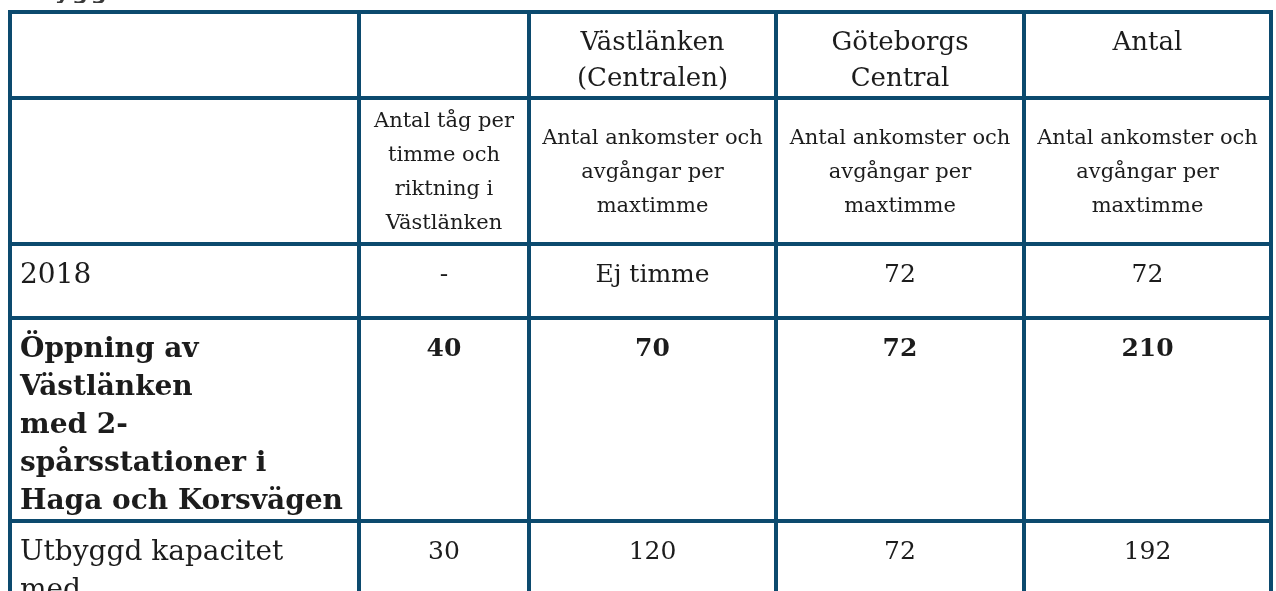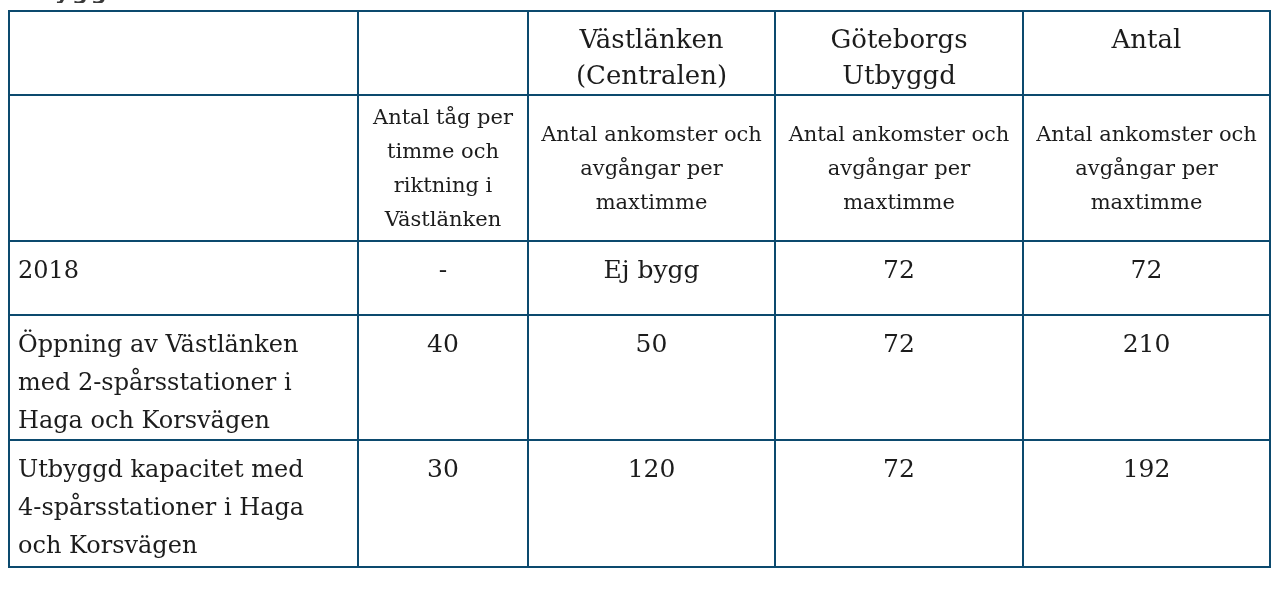--- a/index.html
+++ b/index.html
@@ -37,49 +37,49 @@
 
   table.main {
     position: absolute;
     left: 8px;
     top: 10px;
     border-collapse: collapse;
     table-layout: fixed;
     width: 1261px;
   }
   td {
-    border: 2px solid #0c4a6e;
+    border: 4px solid #0c4a6e;
     overflow: hidden;
     box-sizing: border-box;
   }
 
   tr.row-h1  { height: 79px; }
   tr.row-h2  { height: 146px; margin-top: 30px; }
   tr.row-d1  { height: 74px; }
-  tr.row-d2  { height: 121px; }
+  tr.row-d2  { height: 121px; font-weight: bold; }
   tr.row-d3  { height: 127px; }
 
   td.top-head {
     font-size: 26px;
     line-height: 36px;
     text-align: center;
     vertical-align: top;
     padding-top: 9px;
     white-space: pre-line;
   }
   td.sub-head {
     font-size: 21px;
     line-height: 34px;
     text-align: center;
     vertical-align: middle;
     white-space: pre-line;
     padding: 2px 4px;
   }
   td.row-label {
-    font-size: 24px;
+    font-size: 28px;
     line-height: 38px;
     text-align: left;
     vertical-align: top;
     padding: 9px 6px 0 8px;
     white-space: pre-line;
   }
   td.val {
     font-size: 25px;
     line-height: 38px;
     text-align: center;
@@ -103,21 +103,21 @@
     <col style="width:247px">
   </colgroup>
 
   <tbody>
       <tr class="row-h1">
     <td class="top-head"></td>
     <td class="top-head"></td>
     <td class="top-head">Västlänken
 (Centralen)</td>
     <td class="top-head">Göteborgs
-Utbyggd</td>
+Central</td>
     <td class="top-head">Antal</td>
   </tr>
 
   <tr class="row-h2">
     <td class="sub-head"></td>
     <td class="sub-head">Antal tåg per
 timme och
 riktning i
 Västlänken</td>
     <td class="sub-head">Antal ankomster och
@@ -127,31 +127,31 @@
 avgångar per
 maxtimme</td>
     <td class="sub-head">Antal ankomster och
 avgångar per
 maxtimme</td>
   </tr>
 
   <tr class="row-d1">
     <td class="row-label">2018</td>
     <td class="val">-</td>
-    <td class="val">Ej bygg</td>
+    <td class="val">Ej timme</td>
     <td class="val">72</td>
     <td class="val">72</td>
   </tr>
 
   <tr class="row-d2">
     <td class="row-label">Öppning av Västlänken
 med 2-spårsstationer i
 Haga och Korsvägen</td>
     <td class="val">40</td>
-    <td class="val">50</td>
+    <td class="val">70</td>
     <td class="val">72</td>
     <td class="val">210</td>
   </tr>
 
   <tr class="row-d3">
     <td class="row-label">Utbyggd kapacitet med
 4-spårsstationer i Haga
 och Korsvägen</td>
     <td class="val">30</td>
     <td class="val">120</td>

